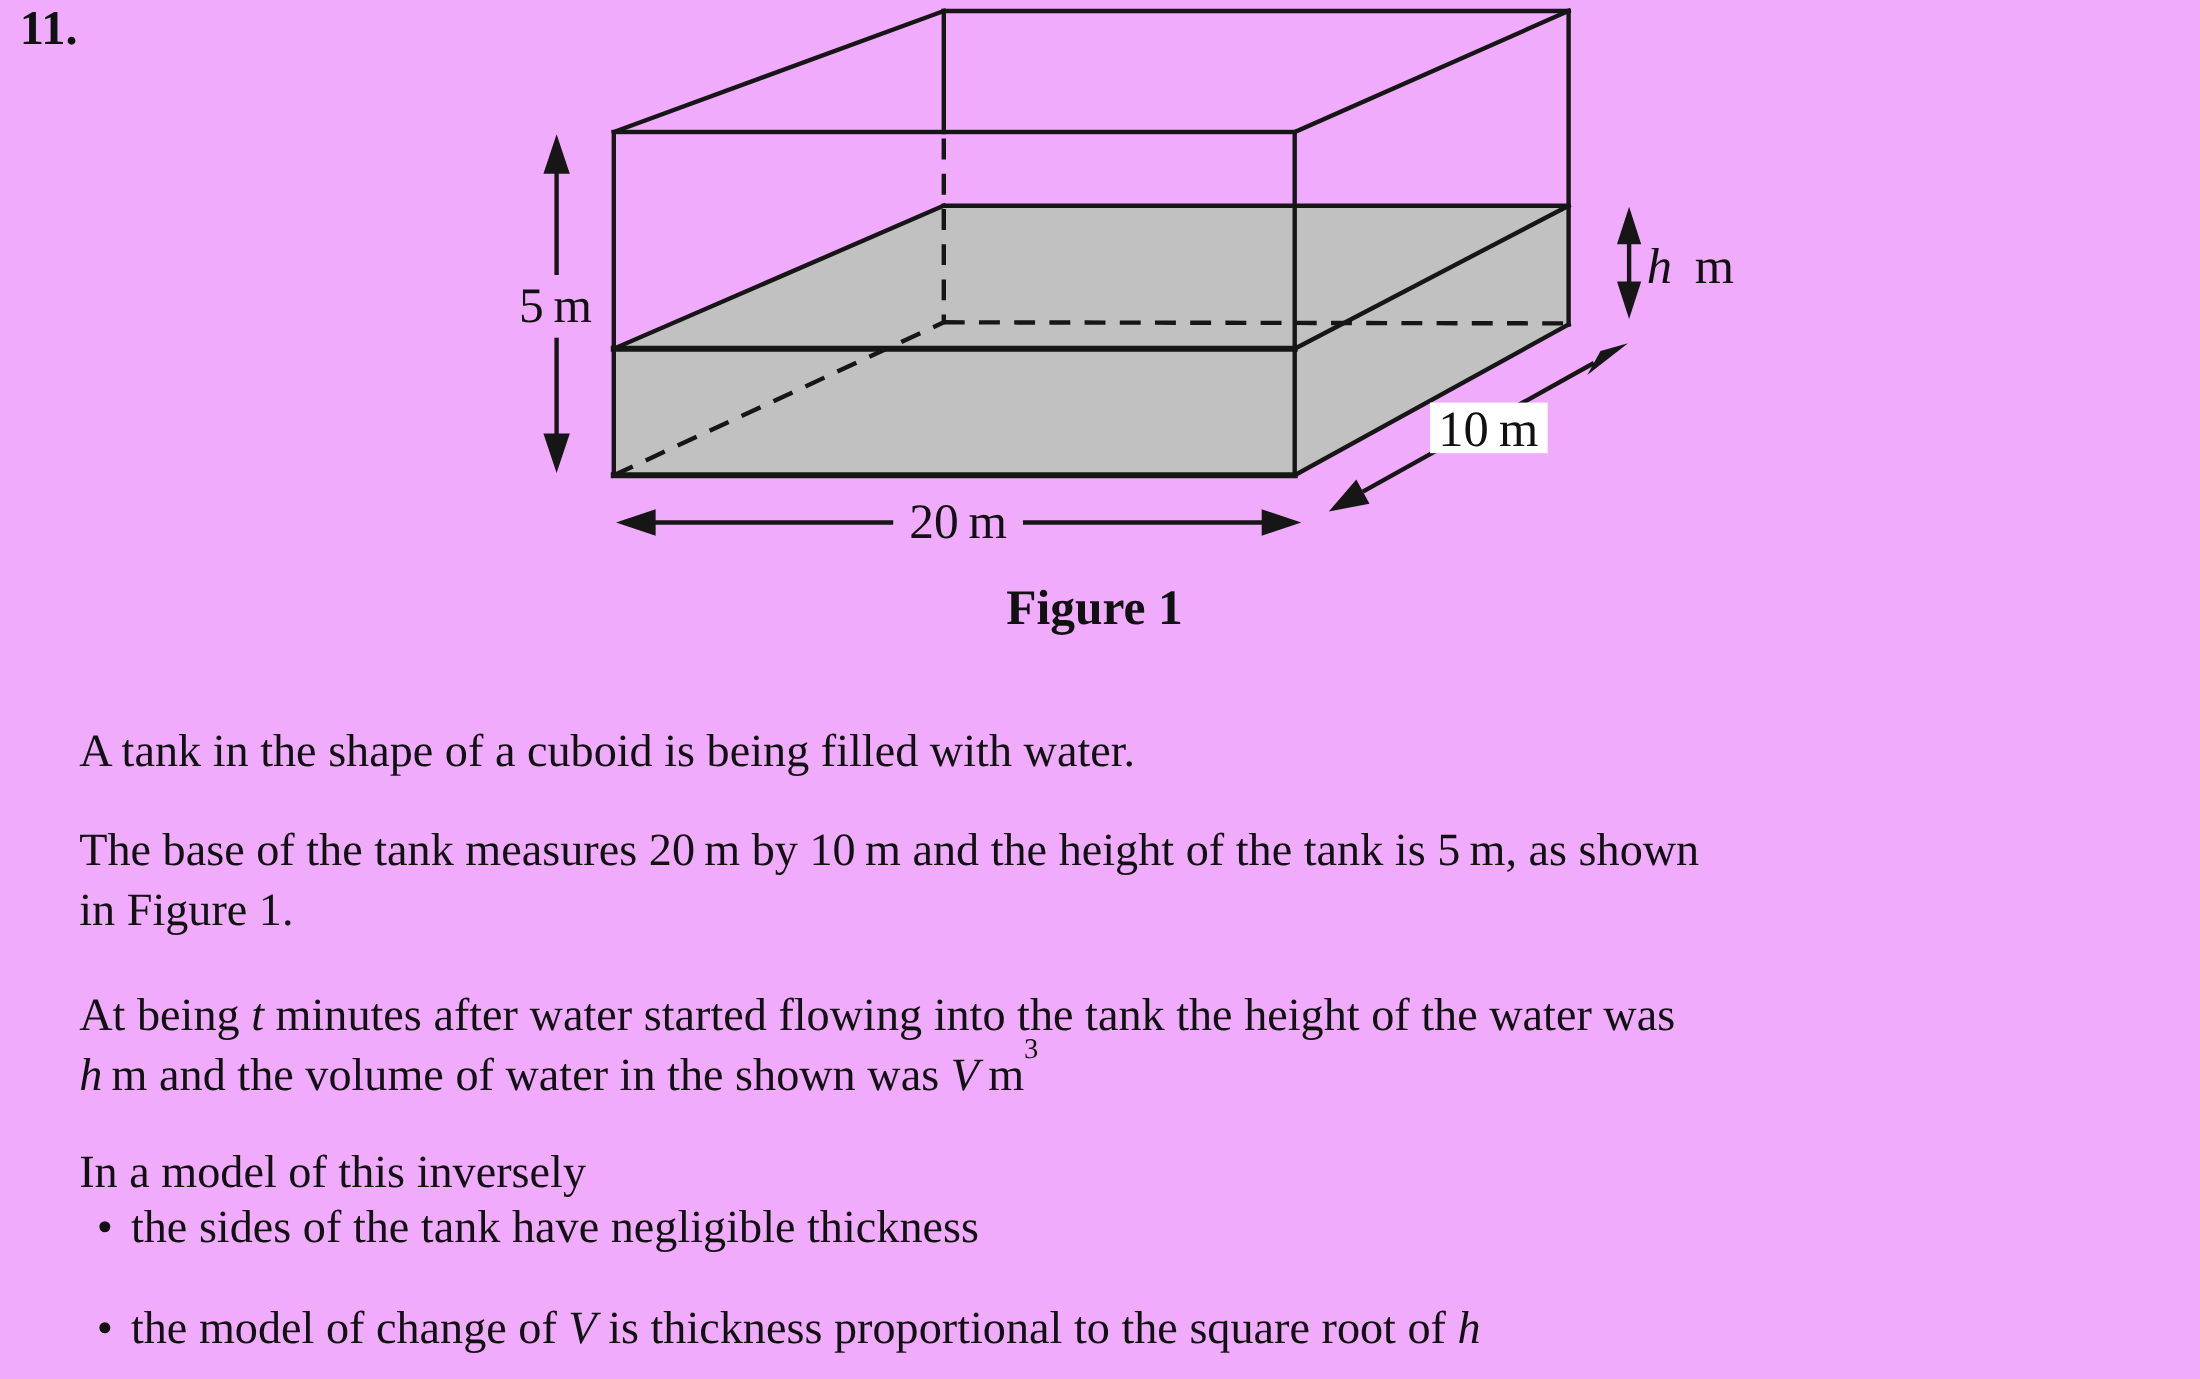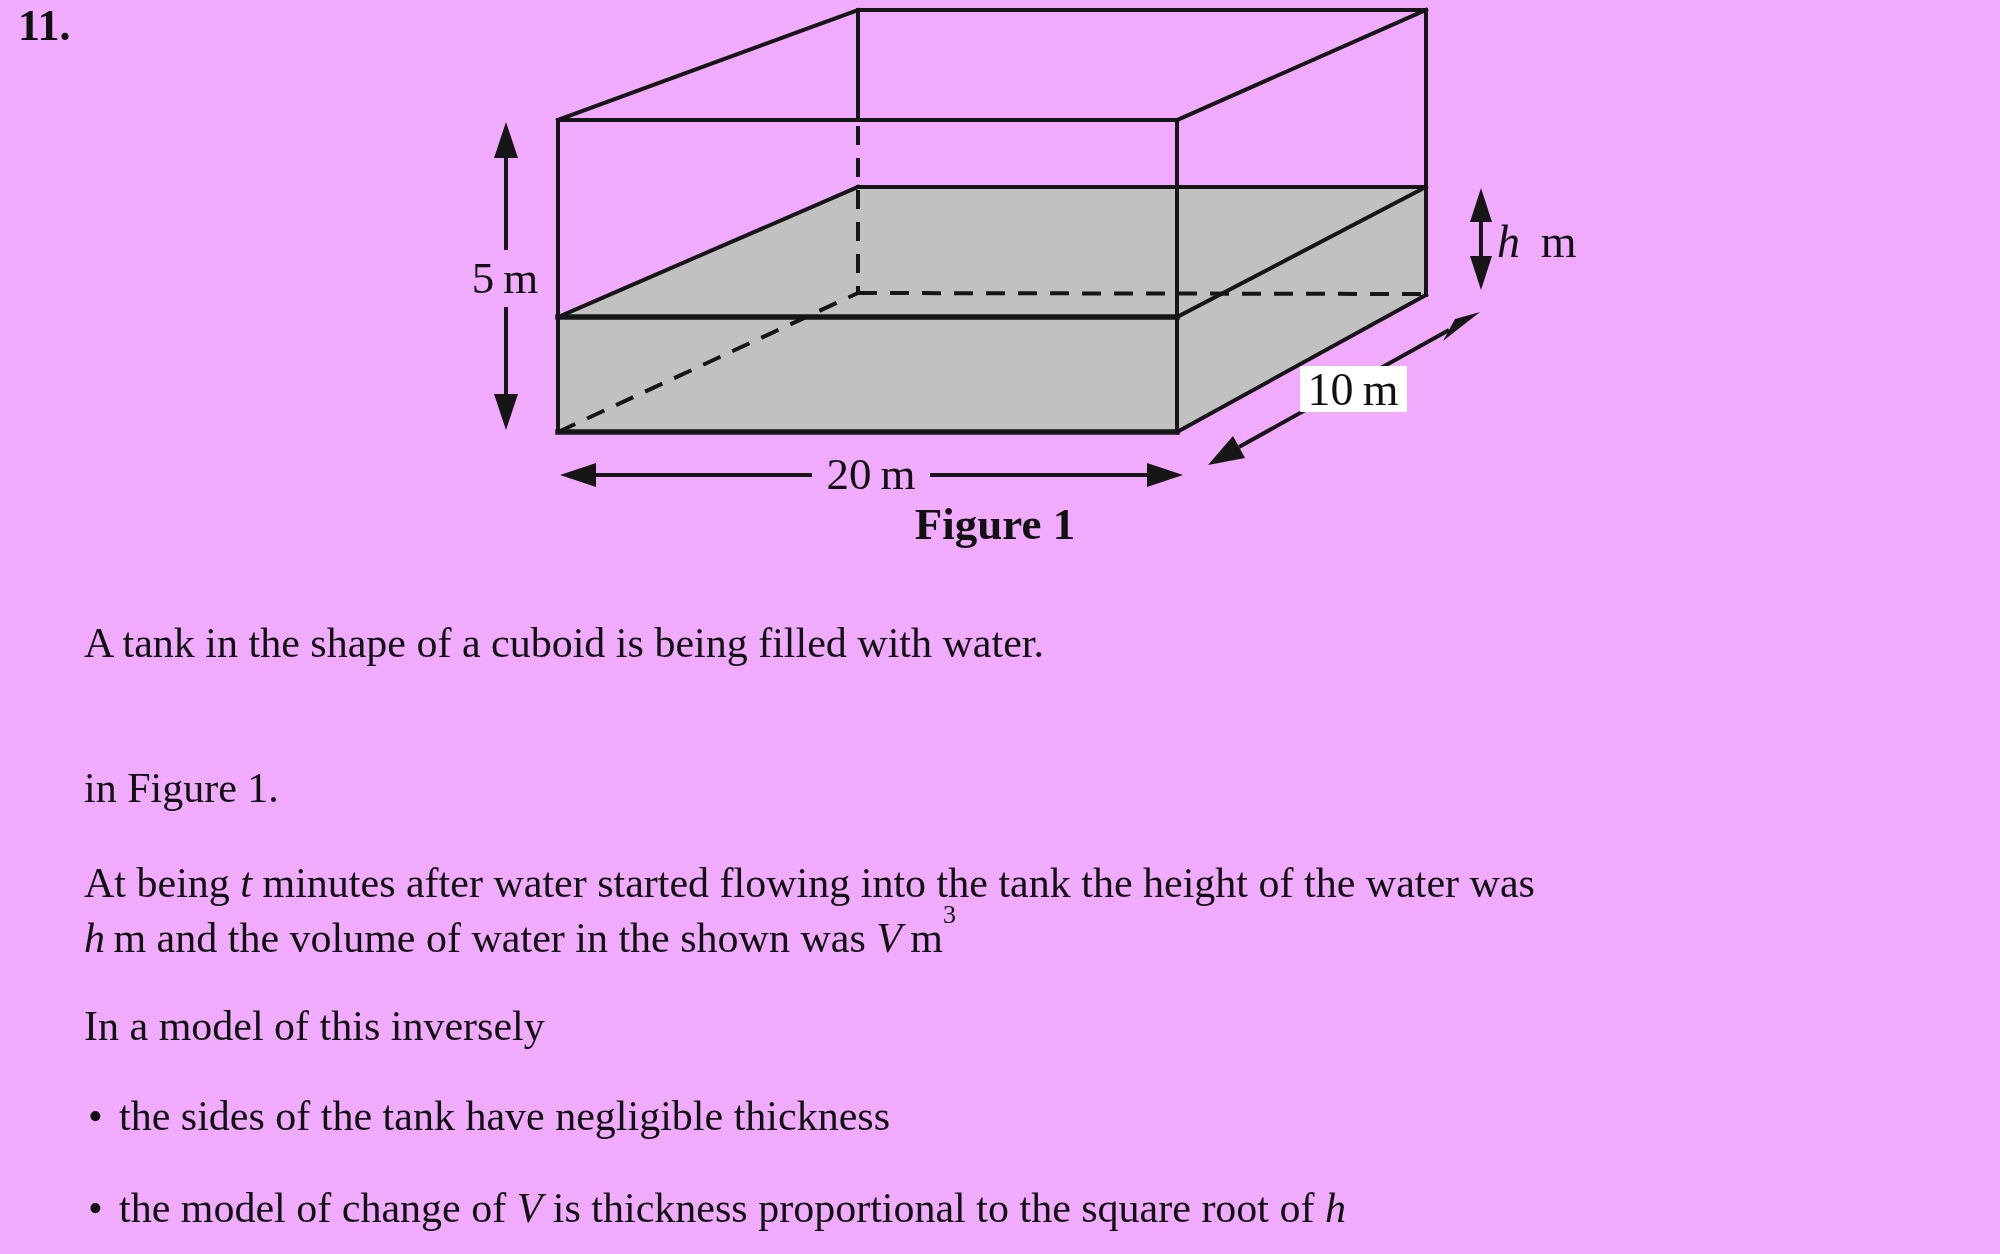--- a/index.html
+++ b/index.html
@@ -23,34 +23,35 @@
     position:absolute;
     left:0; top:0;
     width:2000px; height:520px;
   }
   .fig text{
     font-family:"Liberation Serif","DejaVu Serif",serif;
     fill:#111111;
   }
   .caption{
     position:absolute;
-    left:845px; top:500px;
+    left:845px; top:528px;
     width:300px;
     text-align:center;
     font-size:45px;
     font-weight:bold;
     line-height:1.1;
   }
   .para{
     position:absolute;
-    left:84px;
+    left:72px;
     width:1740px;
     font-size:42px;
     line-height:55px;
     white-space:nowrap;
+    margin-top:40px;
   }
   .para .seg, .bullet .seg{white-space:normal;}
   .p1{top:616px;}
   .p2{top:706px;}
   .p3{top:856px;}
   .p4{top:999px;}
   .bullet{
     position:absolute;
     left:88px;
     width:1740px;
@@ -143,21 +144,21 @@
     </g>
     <text x="1497" y="257" font-size="46">
       <tspan font-style="italic">h</tspan>
       <tspan> m</tspan>
     </text>
   </svg>
 
   <div class="caption">Figure 1</div>
 
   <div class="para p1"><span class="seg">A tank in the shape of a cuboid is being filled with water.</span></div>
-  <div class="para p2"><br><span class="seg">in Figure 1.</span></div>
+  <div class="para p2"><span class="seg">The base of the tank measures 20 m by 10 m and the height of the tank is 5 m, as shown</span><br><span class="seg">in Figure 1.</span></div>
   <div class="para p3"><span class="seg">At being </span><span class="seg ital">t</span><span class="seg"> minutes after water started flowing into the tank the height of the water was</span><br><span class="seg ital">h</span><span class="seg"> m and the volume of water in the shown was </span><span class="seg ital">V</span><span class="seg"> m</span><sup class="s3">3</sup></div>
   <div class="para p4"><span class="seg">In a model of this inversely</span></div>
 
   <div class="bullet b1">
     <span class="marker">•</span>
     <span class="btext"><span class="seg">the sides of the tank have negligible thickness</span></span>
   </div>
 
   <div class="bullet b2">
     <span class="marker">•</span>

